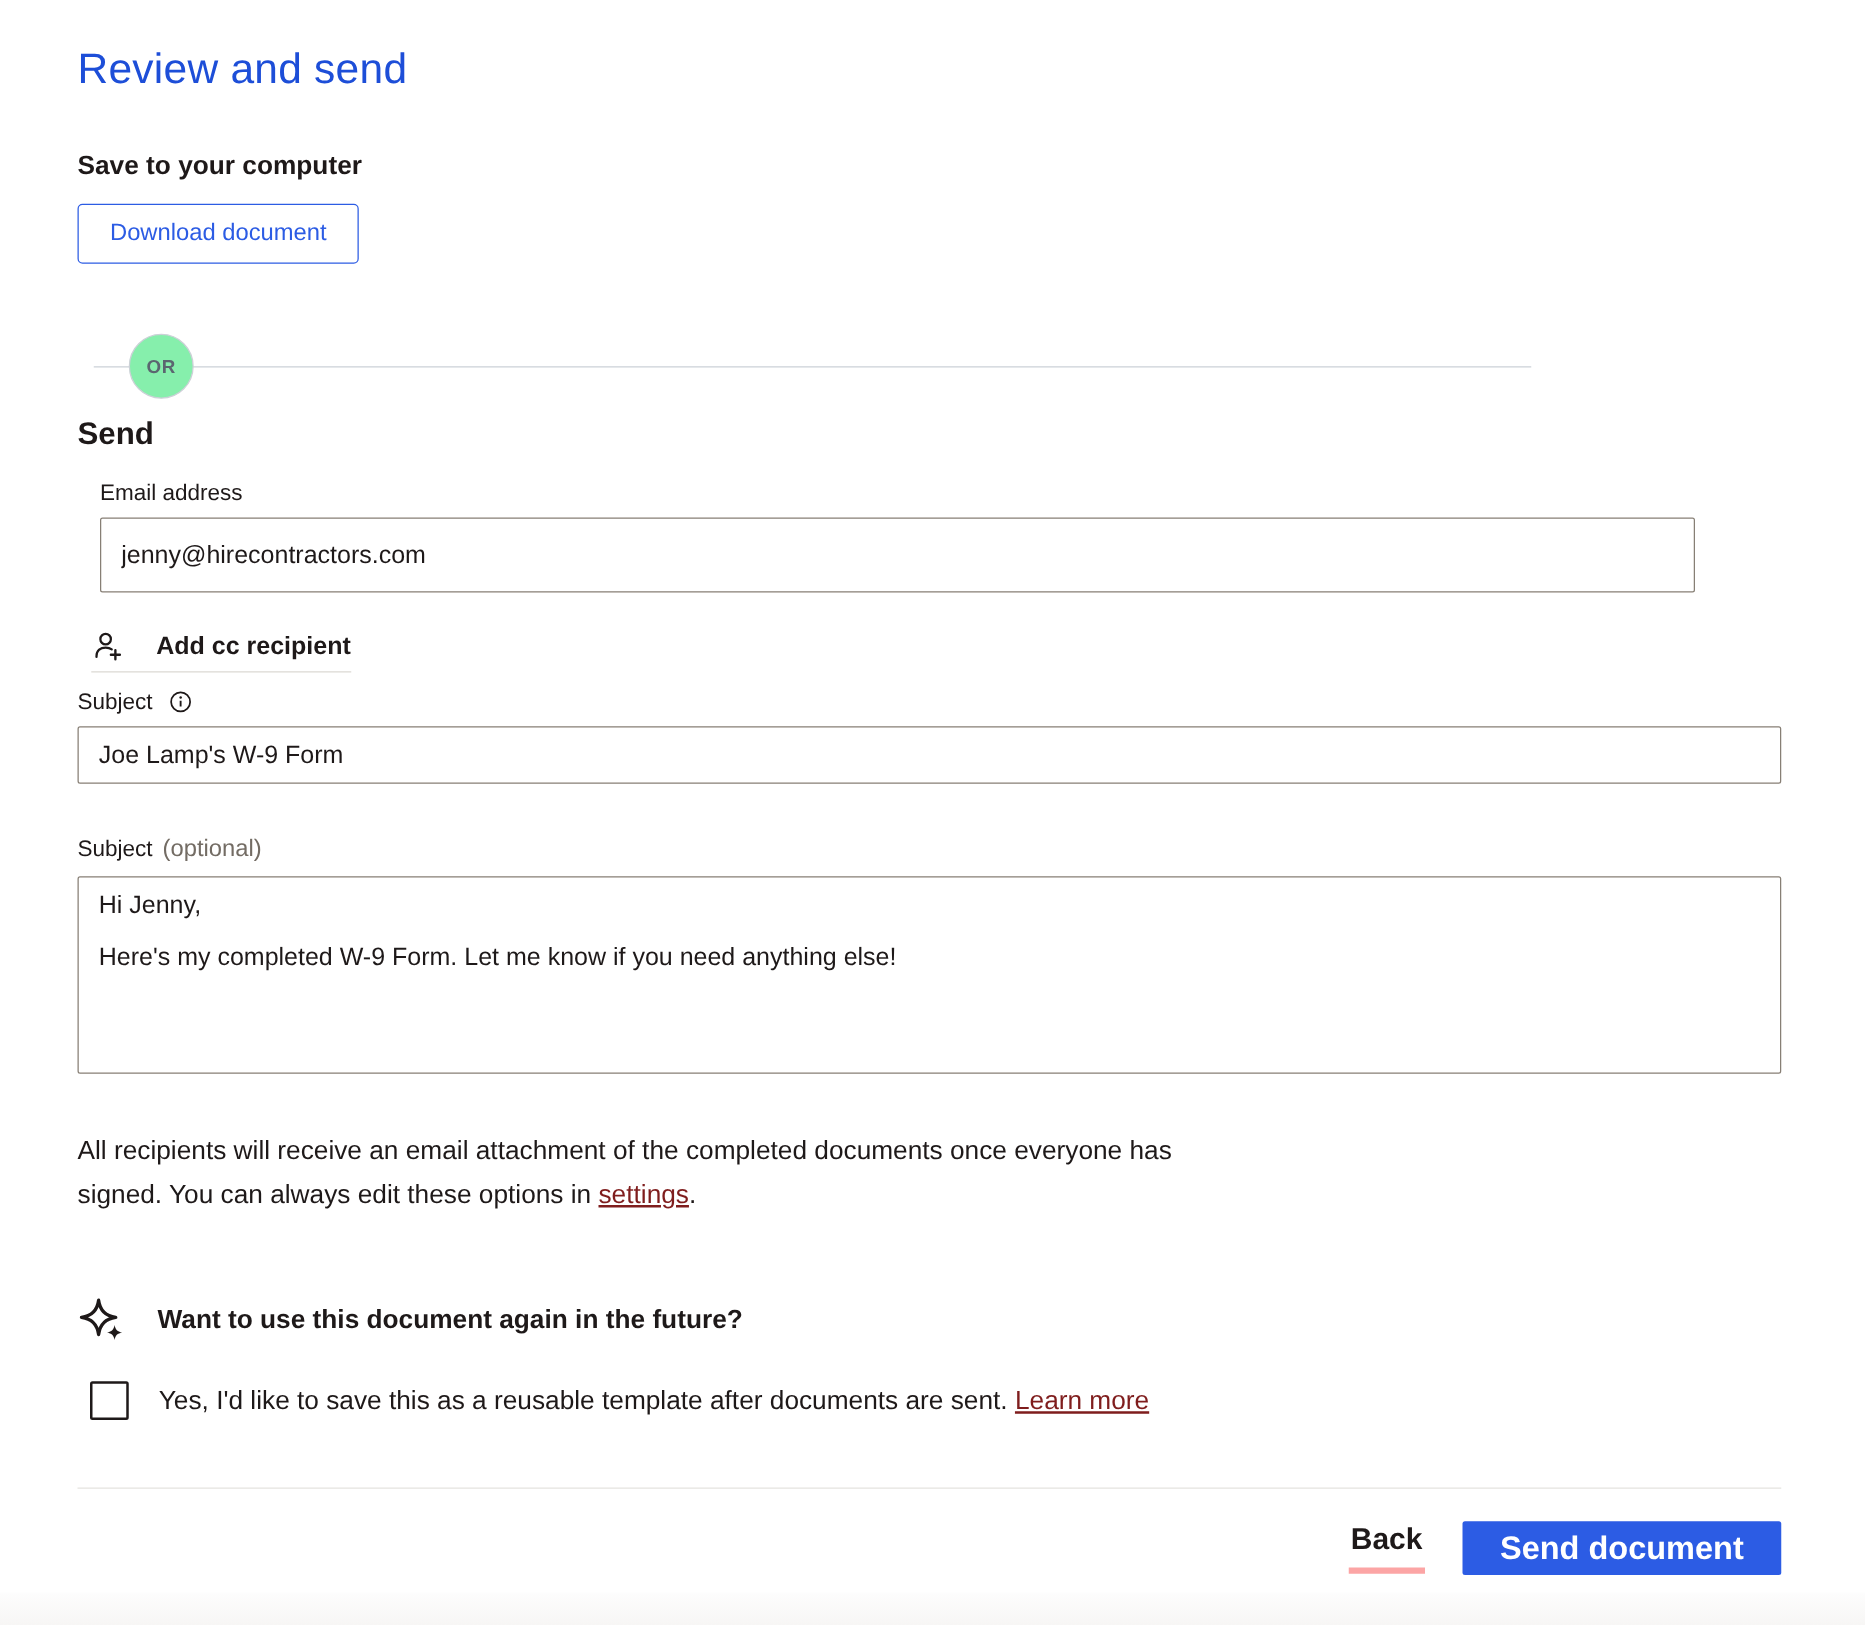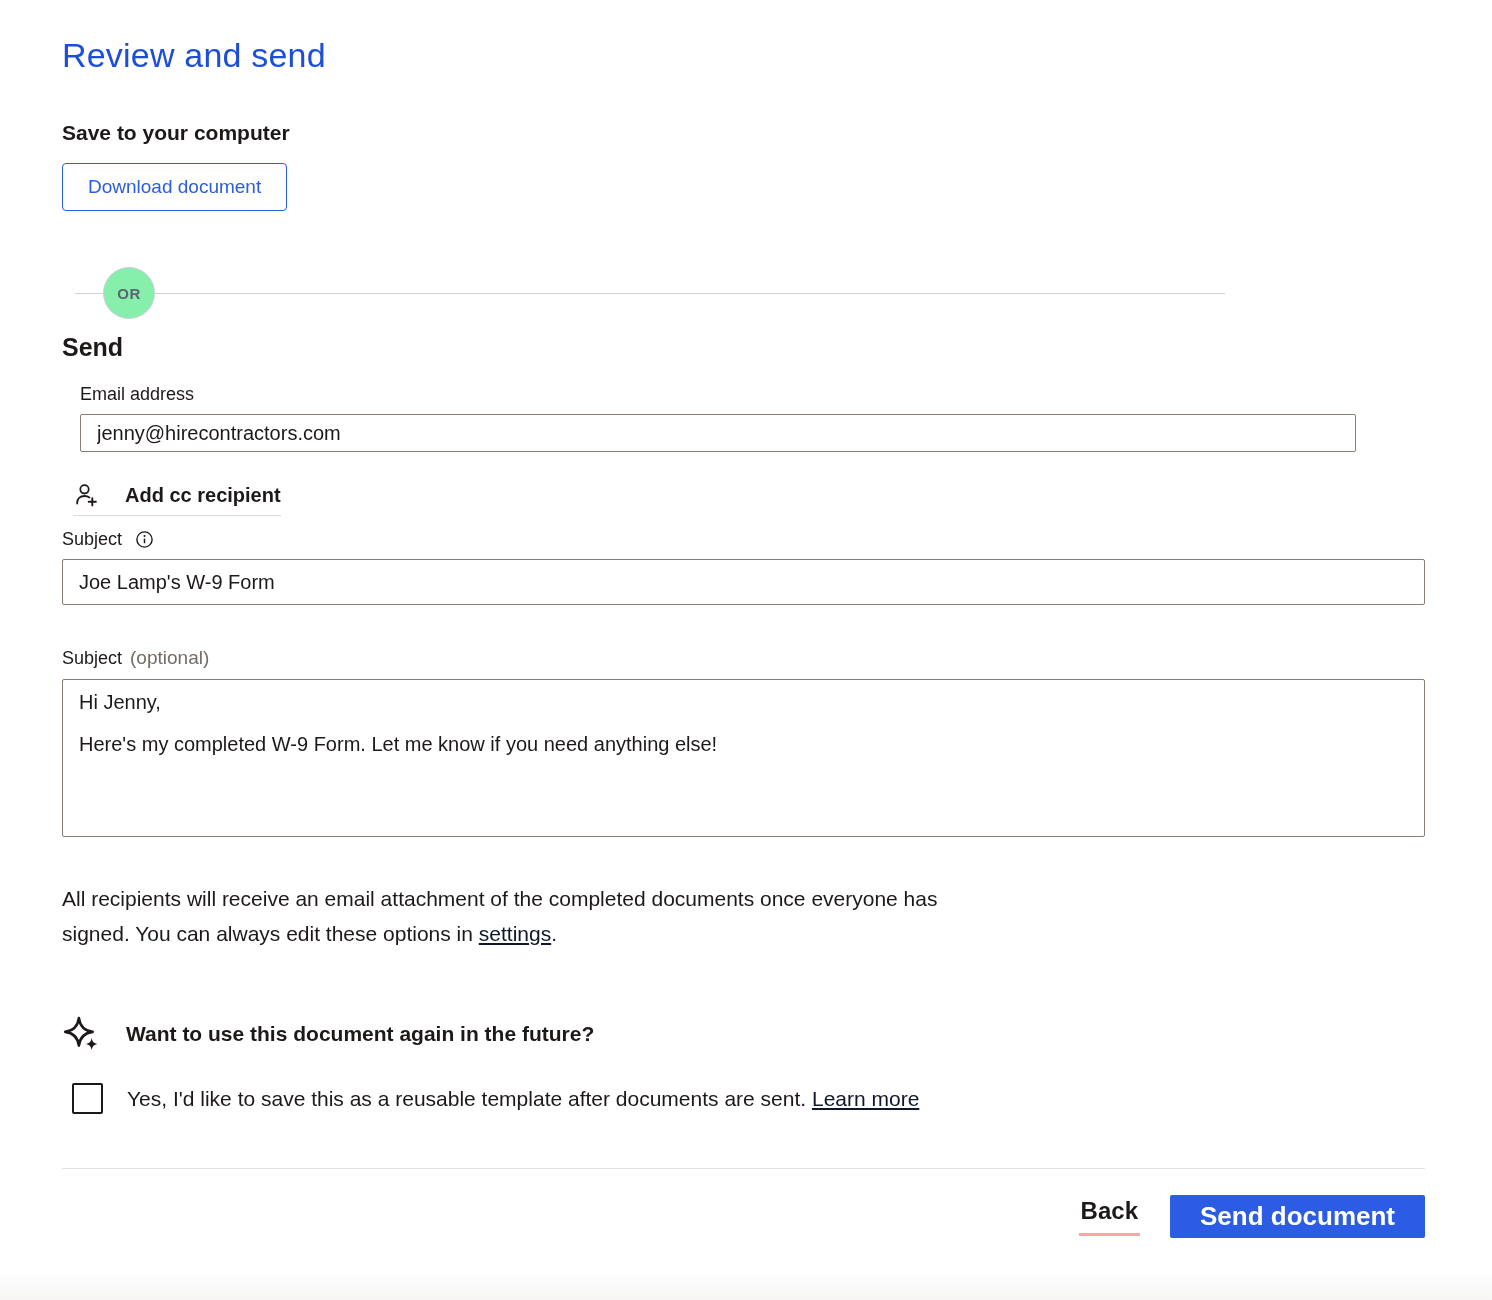--- a/index.html
+++ b/index.html
@@ -41,21 +41,21 @@
     background: #86efac; border: 1px solid #ccd1d7;
     display: flex; align-items: center; justify-content: center;
     font-size: 15px; font-weight: 700; color: #5b6670; letter-spacing: 0.5px;
   }
 
   h2.send-heading { font-size: 25px; font-weight: 700; margin-top: 14px; }
 
   .email-group { margin-top: 22px; padding-left: 18px; }
   .field-label { display: block; font-size: 18px; font-weight: 400; color: #1e1919; }
   .text-input {
-    display: block; margin-top: 9px; height: 38px;
+    display: block; margin-top: 9px; height: 60px;
     border: 1px solid #877f75; border-radius: 2px; background: #fff;
     font-family: "Liberation Sans", sans-serif;
     font-size: 20px; color: #1e1919; padding: 0 16px; outline: none;
   }
   .email-input { width: 1276px; }
 
   .add-cc {
     display: inline-flex; align-items: center; gap: 26px;
     margin-top: 30px; margin-left: 11px;
     padding-bottom: 7px; border-bottom: 1px solid #dcd9d4;
@@ -76,21 +76,21 @@
     border: 1px solid #877f75; border-radius: 2px; background: #fff;
     font-family: "Liberation Sans", sans-serif;
     font-size: 20px; color: #1e1919; line-height: 21px;
     padding: 12px 16px; resize: none; outline: none;
   }
 
   .recipients-note {
     margin-top: 44px; max-width: 880px;
     font-size: 21px; line-height: 35px; color: #1e1919;
   }
-  a.inline-link { color: #0f172a; text-decoration: underline; cursor: pointer; }
+  a.inline-link { color: #7f1d1d; text-decoration: underline; cursor: pointer; }
 
   .template-prompt {
     margin-top: 64px; display: flex; align-items: center; gap: 26px;
   }
   .template-question { font-size: 21px; font-weight: 700; }
 
   .checkbox-row {
     margin-top: 30px; padding-left: 10px;
     display: flex; align-items: center; gap: 24px;
   }
@@ -104,21 +104,21 @@
     margin-top: 54px; width: 1363px; border-top: 1px solid #e5e3e0;
   }
   .footer-actions {
     margin-top: 26px; width: 1363px;
     display: flex; justify-content: flex-end; align-items: center; gap: 30px;
   }
   .back-link {
     background: none; border: none; cursor: pointer;
     font-family: "Liberation Sans", sans-serif;
     font-size: 24px; font-weight: 700; color: #1e1919;
-    border-bottom: 3px solid #fca5a5; padding: 0 2px 8px 2px;
+    border-bottom: 5px solid #fca5a5; padding: 0 2px 8px 2px;
   }
   .btn-primary {
     height: 43px; padding: 0 30px; min-width: 238px;
     background: #2c5ce4; border: none; border-radius: 2px;
     color: #ffffff; font-size: 26px; font-weight: 700;
     font-family: "Liberation Sans", sans-serif; cursor: pointer;
   }
 
   .bottom-strip {
     position: absolute; left: 0; bottom: 0; width: 100%; height: 26px;

